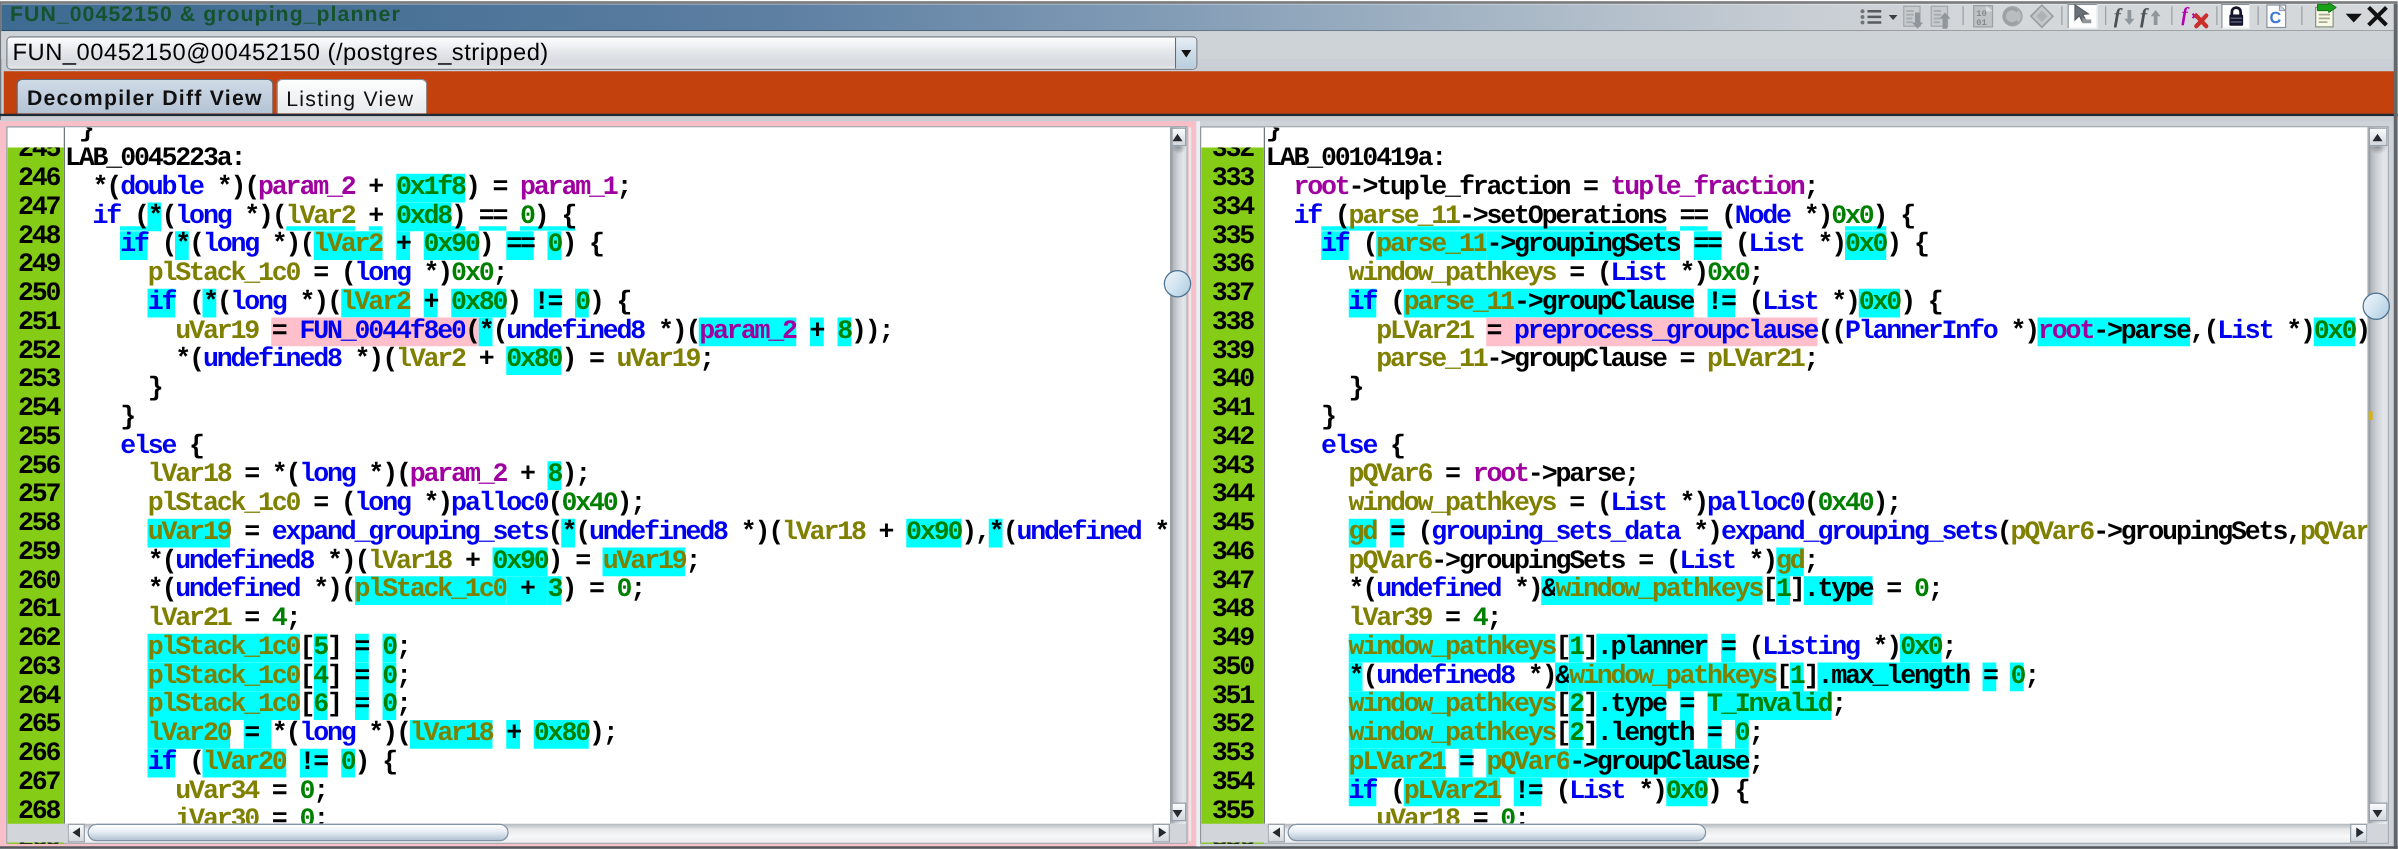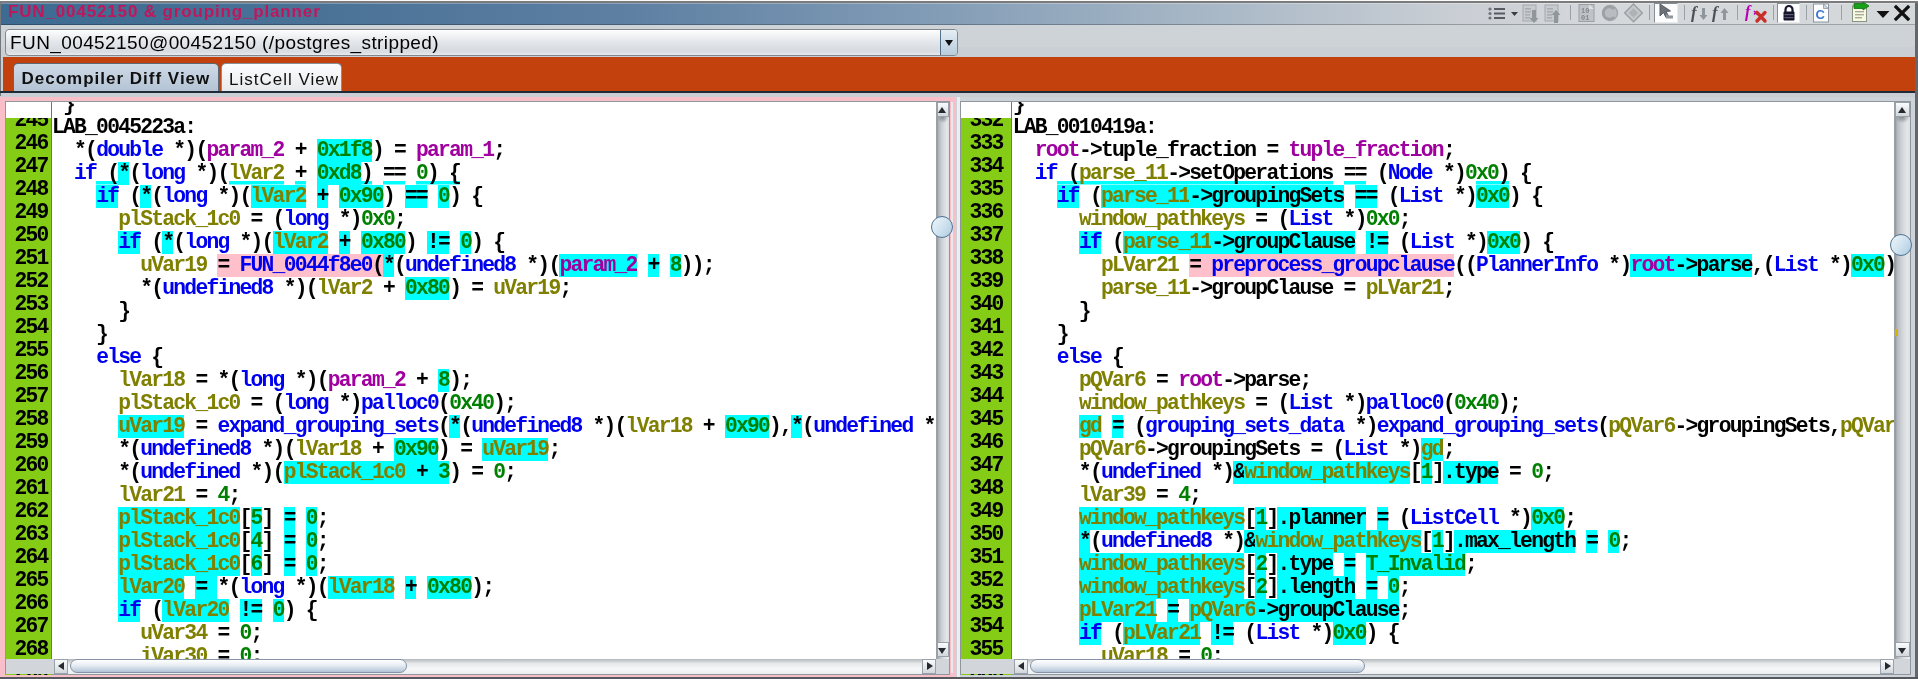--- a/index.html
+++ b/index.html
@@ -6,21 +6,21 @@
 .abs{position:absolute}
 
 #frame-top{left:0;top:0;width:1918px;height:1px;background:#fbfbfb}
 #frame-top2{left:0;top:1px;width:1918px;height:1.5px;background:#7b7b7b}
 #frame-left{left:0;top:2px;width:1px;height:94px;background:#74787c}
 #frame-right{left:1914.5px;top:2.5px;width:3.5px;height:676.5px;background:#63666b}
 #frame-bottom{left:0;top:677px;width:1918px;height:2px;background:#55585c}
 #titlebar{left:1px;top:2.5px;width:1913.5px;height:22px;
   background:linear-gradient(90deg,#3d6b92 0px,#4a7297 320px,#5d7fa2 620px,#7e99b4 900px,#a3b4c4 1170px,#c9ced4 1450px,#d5d8db 1600px,#d5d8db 100%);
   box-shadow:inset 0 1px 0 rgba(255,255,255,.28), inset 0 -1px 0 rgba(0,0,0,.25);}
-#title-text{left:8px;top:2px;height:20px;line-height:20px;color:#be185d;font-size:17px;font-weight:bold;letter-spacing:.85px}
+#title-text{left:8px;top:2px;height:20px;line-height:20px;color:#14532d;font-size:17px;font-weight:bold;letter-spacing:.85px}
 
 #combo-row{left:1px;top:24.5px;width:1913.5px;height:22px;background:#ced3d8}
 .combo{top:4px;height:27px;border:1px solid #82878d;border-radius:4px;
   background:linear-gradient(180deg,#fdfdfe 0%,#f1f3f5 22%,#e3e6ea 48%,#d8dce1 78%,#dbdee3 90%,#e9ebee 100%);
   box-shadow:inset 0 1px 0 #fff}
 .combo .txt{position:absolute;left:4.5px;top:0;height:25px;line-height:26px;font-size:19px;color:#000;letter-spacing:0.4px;white-space:nowrap}
 .combo .arrow{position:absolute;right:0;top:0;width:17px;height:25px;border-left:1px solid #54718a;border-radius:0 3px 3px 0;
   background:linear-gradient(180deg,#e7eef5 0%,#cfdde9 45%,#b8cddd 100%)}
 .combo .arrow:after{content:"";position:absolute;left:4px;top:10px;border-left:4.5px solid transparent;border-right:4.5px solid transparent;border-top:6px solid #111}
 #combo1{left:3.5px;width:953px}
@@ -195,21 +195,21 @@
   <div class="abs combo" id="combo1">
       <span class="txt">FUN_00452150@00452150 (/postgres_stripped)</span>
       <span class="arrow"></span>
     </div>
 </div>
 <div class="abs" id="tab-row">
   <div class="abs tab" id="tab1">
       <span>Decompiler Diff View</span>
     </div>
   <div class="abs tab" id="tab2">
-      <span>ListCell View</span>
+      <span>Listing View</span>
     </div>
 </div>
 <div class="abs" id="tab-line"></div>
 <div class="abs" id="content-gap"></div>
 <div class="abs" id="pinkframe"></div>
 <div class="abs" id="pinkinset"></div>
 <div class="abs" id="lightgap"></div>
 <div class="abs" id="grayframe"></div>
 <div class="abs panel" id="panelL">
   <div class="gutter">
@@ -329,21 +329,21 @@
         <i class="v">parse_11</i>-&gt;groupClause = <i class="v">pLVar21</i>;
       }
     }
     <i class="k">else</i> {
       <i class="v">pQVar6</i> = <i class="p">root</i>-&gt;parse;
       <i class="v">window_pathkeys</i> = (<i class="k">List</i> *)<i class="k">palloc0</i>(<i class="c">0x40</i>);
       <s class="H"><i class="v">gd</i></s> <s class="H">=</s> (<i class="k">grouping_sets_data</i> *)<i class="k">expand_grouping_sets</i>(<i class="v">pQVar6</i>-&gt;groupingSets,<i class="v">pQVar6</i>-&gt;groupClause);
       <i class="v">pQVar6</i>-&gt;groupingSets = (<i class="k">List</i> *)<s class="H"><i class="v">gd</i></s>;
       *(<i class="k">undefined</i> *)<s class="H">&amp;</s><s class="H"><i class="v">window_pathkeys</i></s>[<s class="H"><i class="c">1</i></s>]<s class="H">.type</s> = <i class="c">0</i>;
       <i class="v">lVar39</i> = <i class="c">4</i>;
-      <s class="H"><i class="v">window_pathkeys</i></s>[<s class="H"><i class="c">1</i></s>]<s class="H">.planner</s> <s class="H">=</s> (<i class="k">ListCell</i> *)<s class="H"><i class="c">0x0</i></s>;
+      <s class="H"><i class="v">window_pathkeys</i></s>[<s class="H"><i class="c">1</i></s>]<s class="H">.planner</s> <s class="H">=</s> (<i class="k">Listing</i> *)<s class="H"><i class="c">0x0</i></s>;
       <s class="H">*</s>(<i class="k">undefined8</i> *)<s class="H">&amp;</s><s class="H"><i class="v">window_pathkeys</i></s>[<s class="H"><i class="c">1</i></s>]<s class="H">.max_length</s> <s class="H">=</s> <s class="H"><i class="c">0</i></s>;
       <s class="H"><i class="v">window_pathkeys</i></s>[<s class="H"><i class="c">2</i></s>]<s class="H">.type</s> <s class="H">=</s> <s class="H"><i class="c">T_Invalid</i></s>;
       <s class="H"><i class="v">window_pathkeys</i></s>[<s class="H"><i class="c">2</i></s>]<s class="H">.length</s> <s class="H">=</s> <s class="H"><i class="c">0</i></s>;
       <s class="H"><i class="v">pLVar21</i></s> <s class="H">=</s> <s class="H"><i class="v">pQVar6</i></s><s class="H">-&gt;groupClause</s>;
       <s class="H"><i class="k">if</i></s> (<s class="H"><i class="v">pLVar21</i></s> <s class="H">!=</s> (<i class="k">List</i> *)<s class="H"><i class="c">0x0</i></s>) {
         <i class="v">uVar18</i> = <i class="c">0</i>;</pre>
     </div>
   <div class="vsb">
       <div class="btn up">
         <span class="tri-up"></span>

